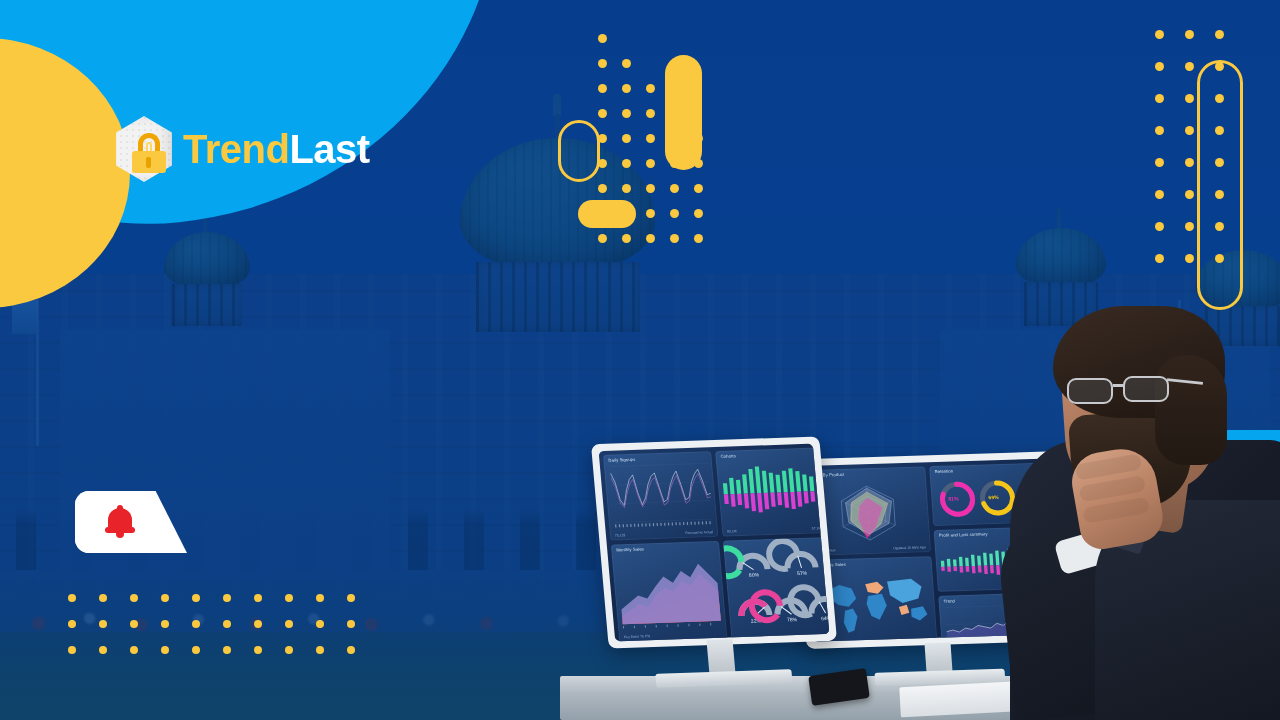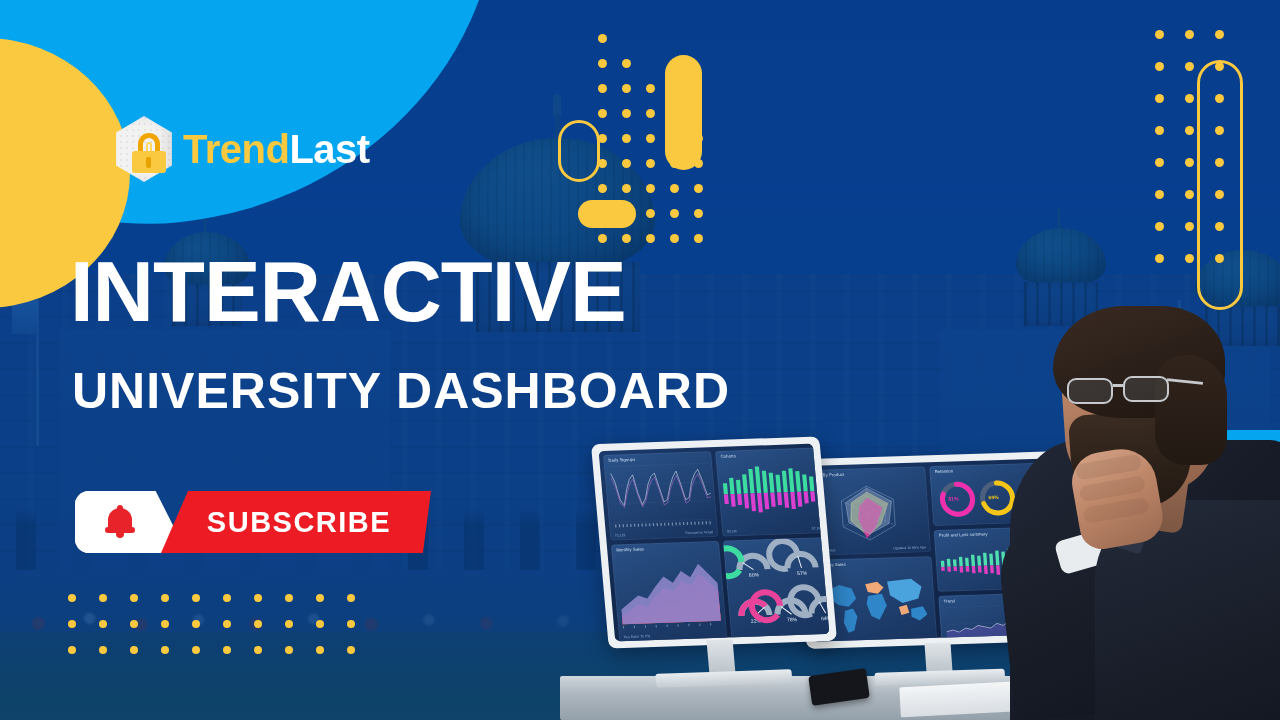--- a/index.html
+++ b/index.html
@@ -536,34 +536,29 @@
       <div class="lock">
         <div class="lock-shackle"></div>
         <div class="lock-body"></div>
       </div>
     </div>
     <div class="logo-text no-sel">
       <span class="legi">Trend</span><span class="cred">Last</span>
     </div>
   </div>
 
-  <div class="headline no-sel">INTERACTIVE</div>
-  <div class="subhead no-sel">UNIVERSITY DASHBOARD</div>
 
   <div class="sub-wrap">
     <div class="bell-plate">
       <div class="bell">
         <div class="bell-top"></div>
         <div class="bell-dome"></div>
         <div class="bell-skirt"></div>
         <div class="bell-clap"></div>
       </div>
-    </div>
-    <div class="sub-banner">
-      <span>SUBSCRIBE</span>
     </div>
   </div>
 
   <div class="desk"></div>
 
   <div class="monitor" id="mon-right" style="left:800px; top:455px; width:268px; height:190px; transform:rotate(-4deg) skewY(2.2deg);">
     <div class="mon-frame"></div>
     <div class="mon-screen">
 
       <div class="panel" style="left:4px; top:4px; width:120px; height:86px;">

